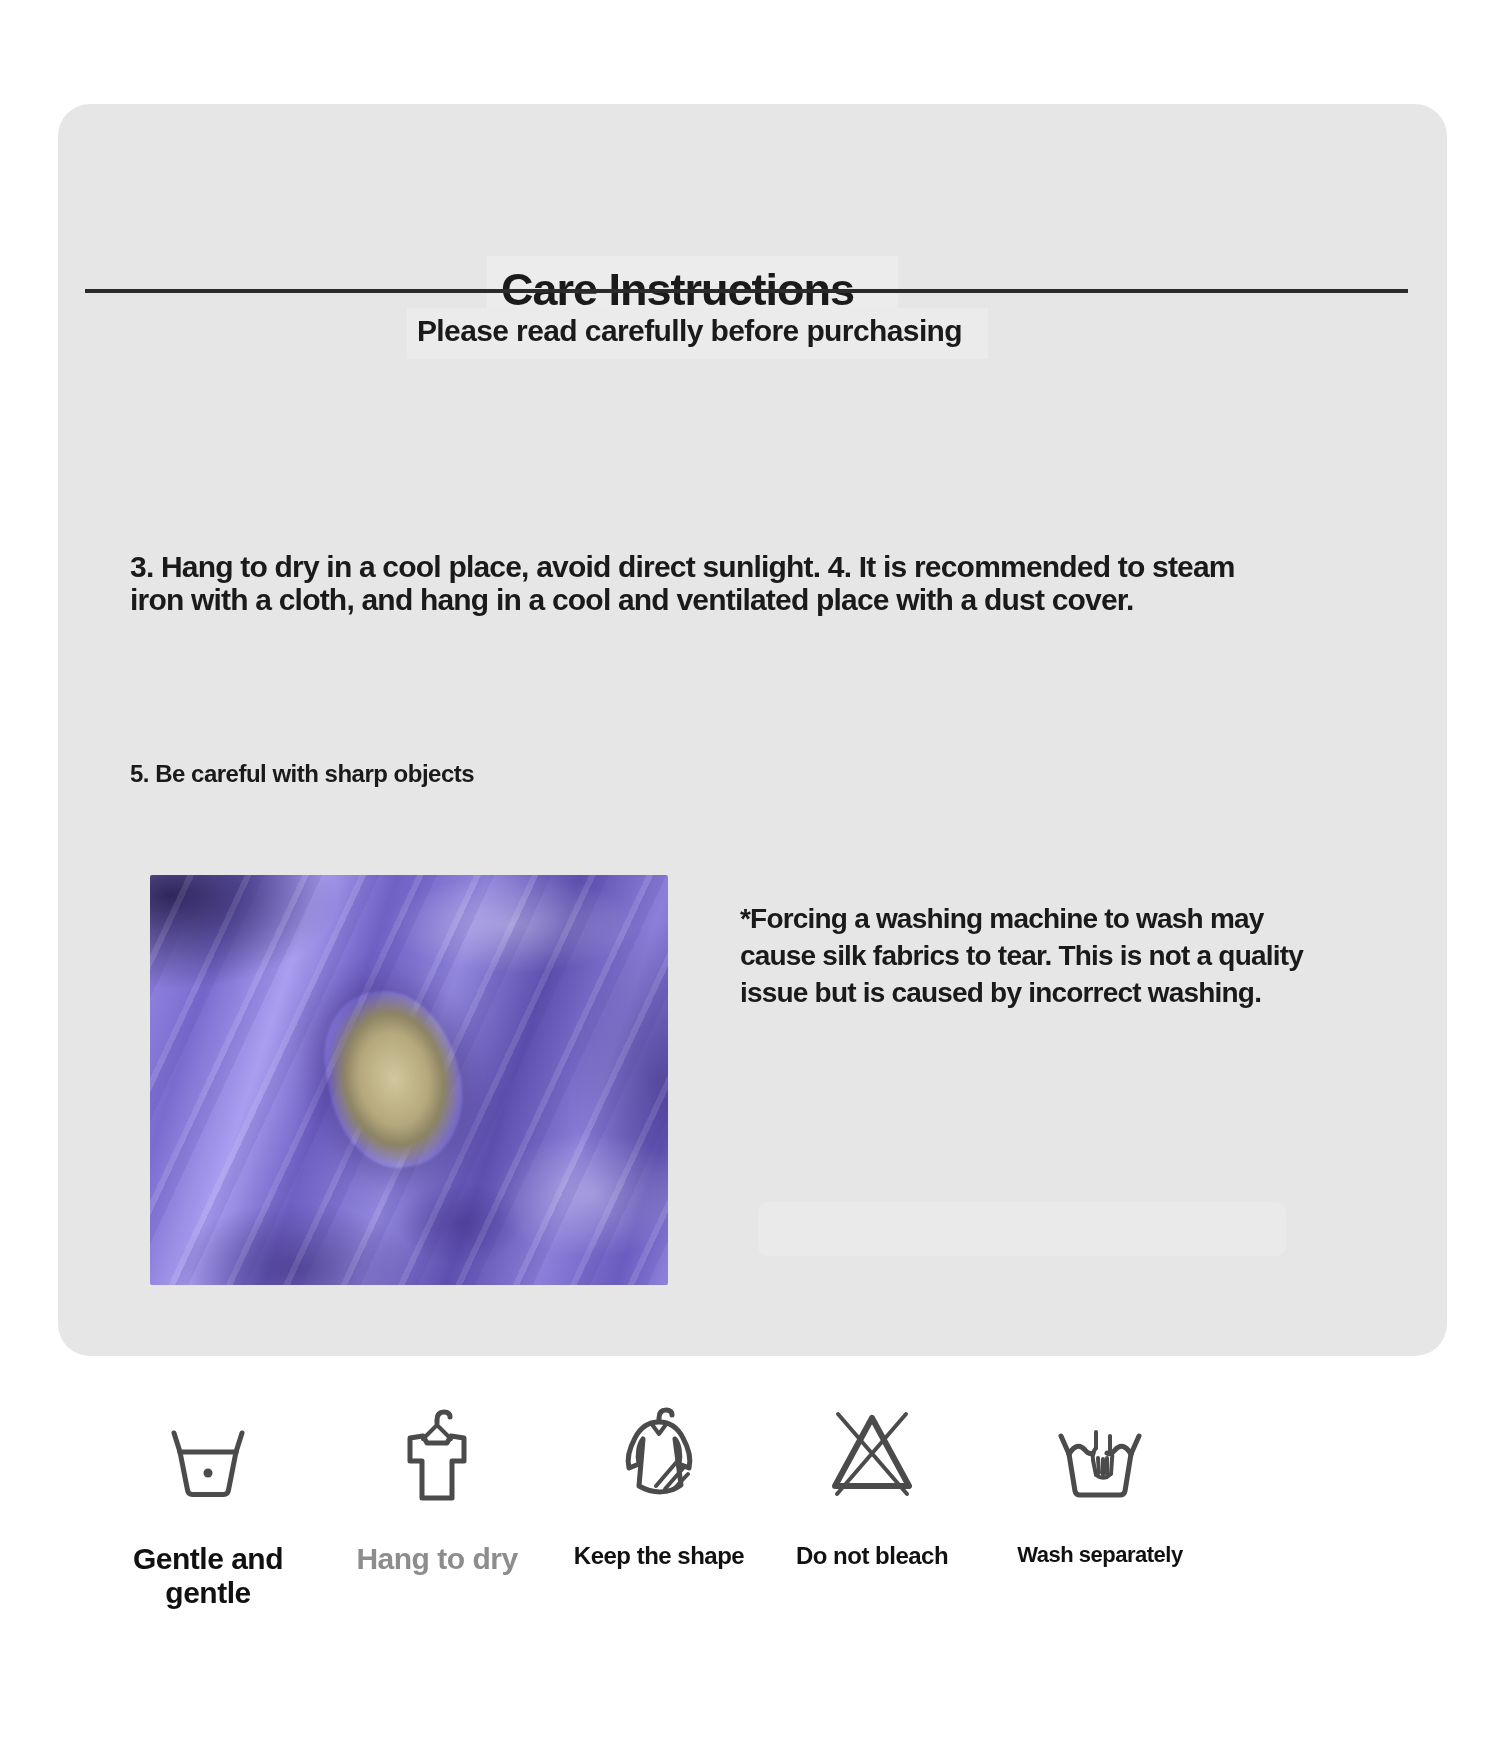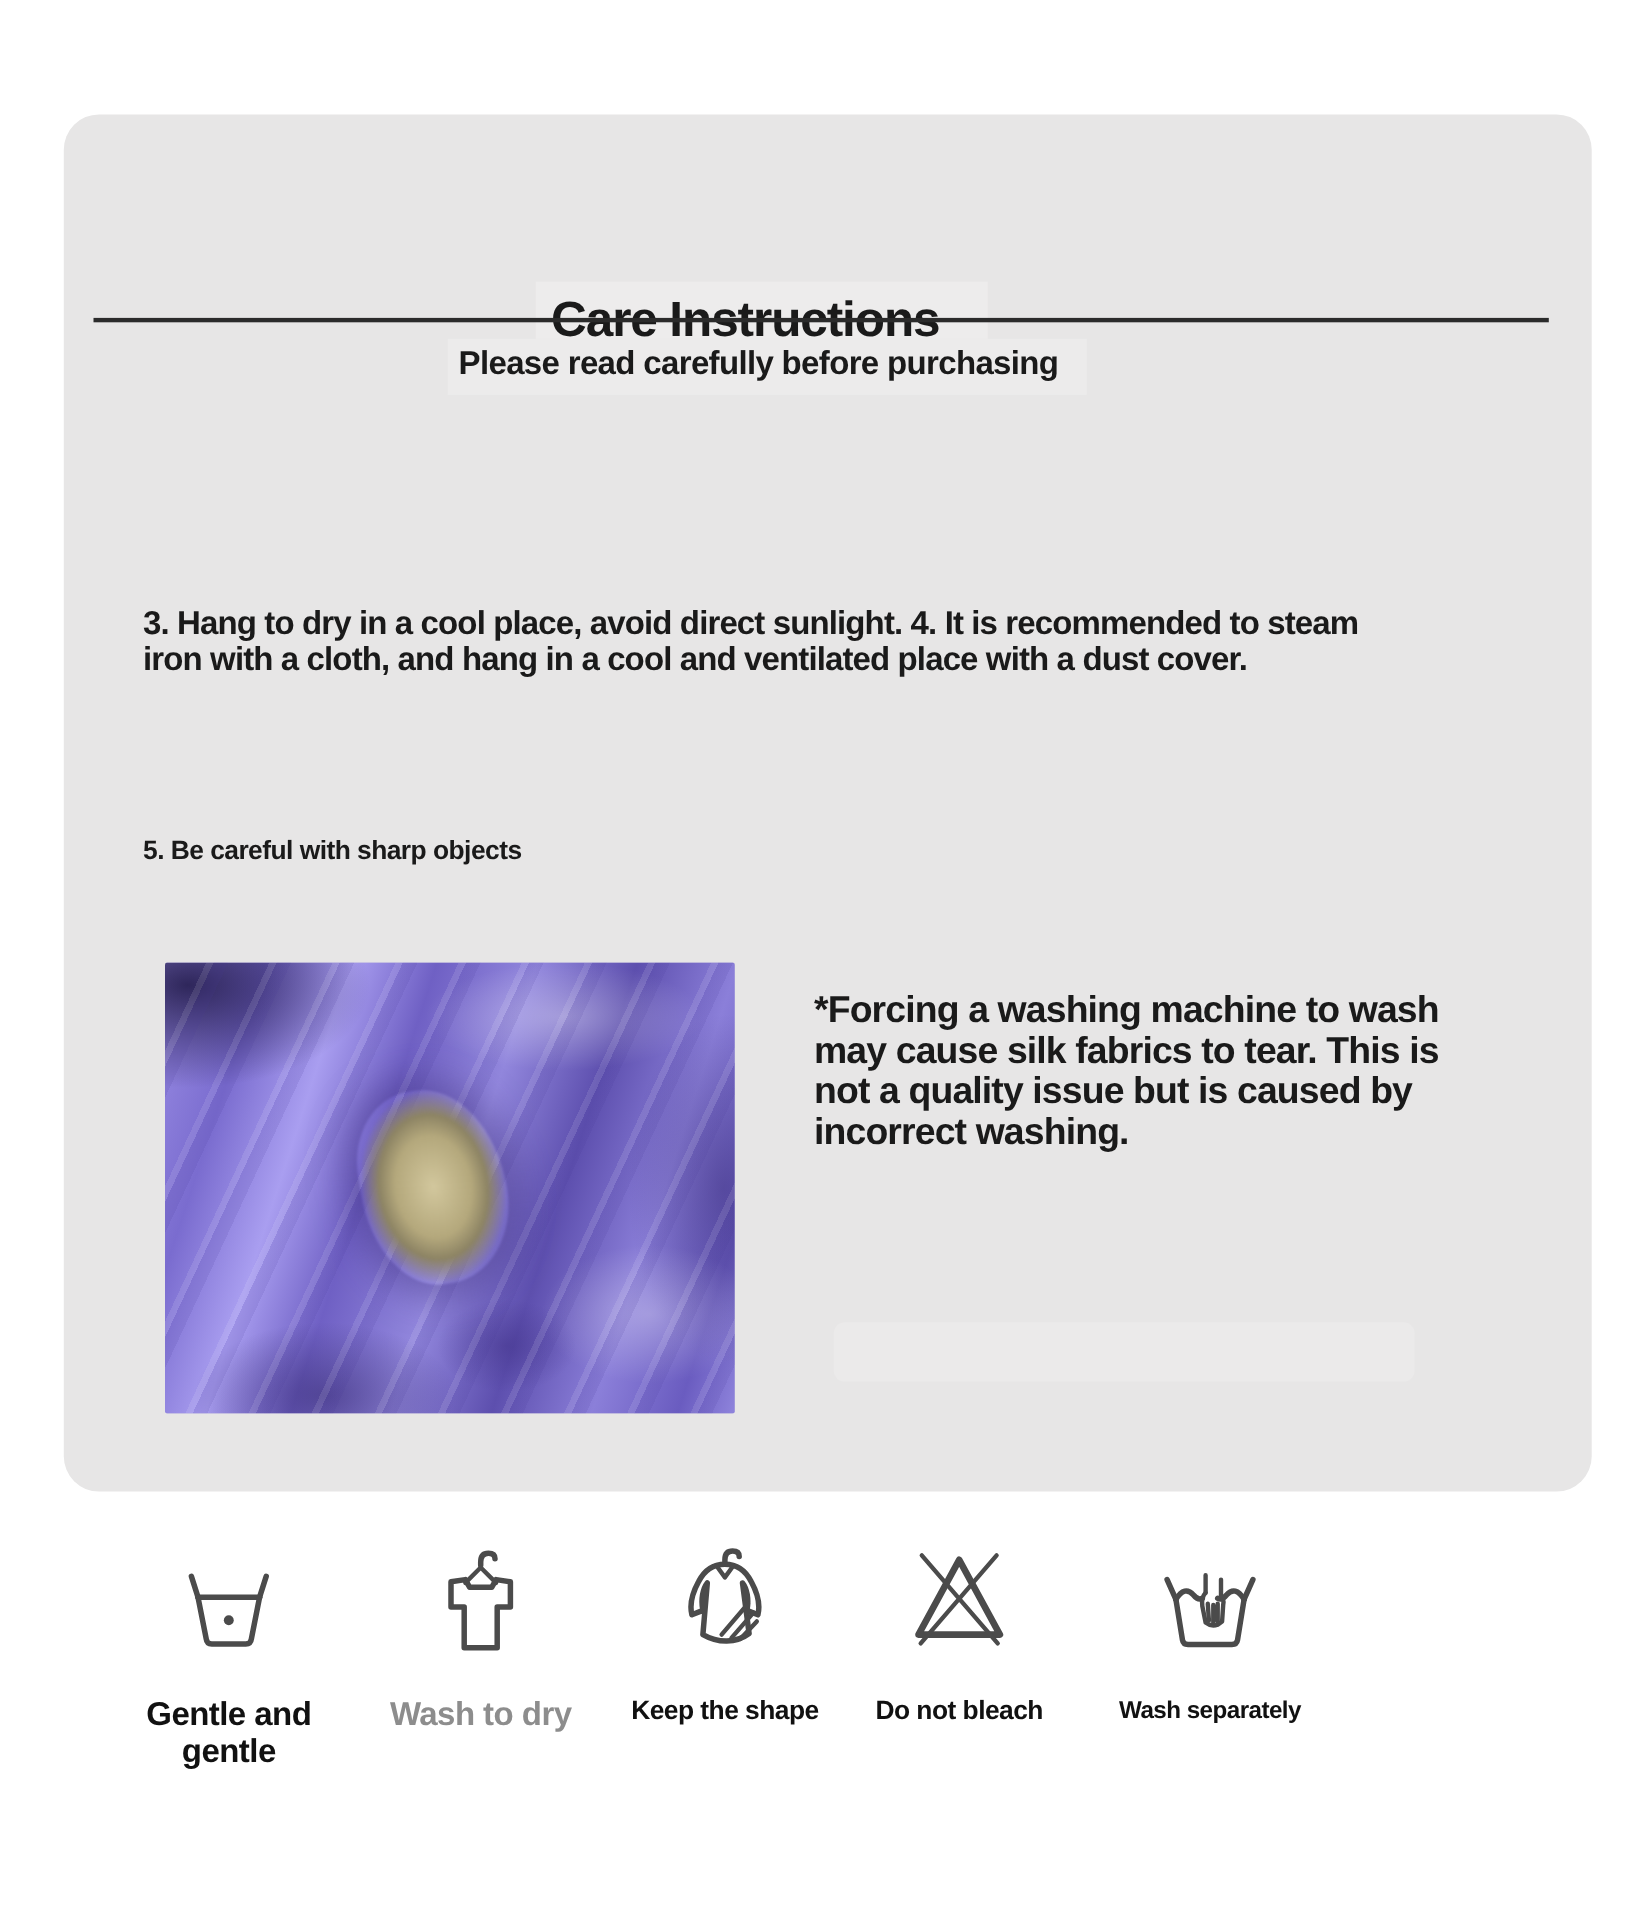--- a/index.html
+++ b/index.html
@@ -54,21 +54,21 @@
   .tear{
     position:absolute;left:178px;top:115px;width:132px;height:178px;
     transform:rotate(-9deg);
     background:radial-gradient(closest-side,#d2c79d 0%,#b4a87c 52%,#8d8464 74%,rgba(90,70,140,0) 100%);
     border-radius:45% 55% 50% 50% / 40% 60% 45% 55%;
     box-shadow:0 0 34px 12px rgba(55,40,115,0.40);
     filter:blur(1px);
   }
   .note-big{
     position:absolute;left:682px;top:796px;margin:0;width:600px;
-    font-size:34px;font-weight:bold;letter-spacing:-0.8px;line-height:37px;
+    font-size:28px;font-weight:bold;letter-spacing:-0.8px;line-height:37px;
   }
   .note-small{
     position:absolute;left:682px;top:978px;margin:0;width:565px;
     font-size:24px;font-weight:bold;letter-spacing:-0.6px;line-height:30px;
   }
   .faded-band{
     position:absolute;left:700px;top:1098px;width:528px;height:54px;
     background:#ebeaea;border-radius:10px;
   }
   .icons-row{position:absolute;left:0;top:1402px;width:1500px;height:230px;}
@@ -138,21 +138,21 @@
     </div>
 
     <div class="icon-col col-2">
       <div class="icon-box">
         <svg viewBox="0 0 104 96" width="104" height="96">
           <path class="icon-stroke" d="M52 17 V14 Q52 6 59 6 Q65 6 65 11"></path>
           <path class="icon-stroke-thin" d="M52 19 L38 33 M52 19 L66 33"></path>
           <path class="icon-stroke" d="M38 30 L25 32 V55 H37 V92 H67 V55 H79 V32 L66 30 L62 37 H42 L38 30 Z"></path>
         </svg>
       </div>
-      <div class="icon-label label-lg label-muted">Wash to dry</div>
+      <div class="icon-label label-lg label-muted">Hang to dry</div>
     </div>
 
     <div class="icon-col col-3">
       <div class="icon-box">
         <svg viewBox="0 0 94 96" width="94" height="96">
           <path class="icon-stroke" d="M47 15 V12 Q47 4 54 4 Q60 4 60 9"></path>
           <path class="icon-stroke" d="M47 16 C36 16 28 22 23 32 C17 43 15 54 17 62 L27 58 C25 48 27 38 31 33 L27 80 C41 88 57 88 69 79 L63 33 C67 38 69 48 67 58 L77 62 C79 54 77 43 71 32 C66 22 58 16 47 16 Z"></path>
           <path class="icon-stroke-thin" d="M39 17 L47 28 L55 17"></path>
           <path class="icon-stroke-thin" d="M44 80 L68 52 M53 83 L73 60 M61 84 L76 68"></path>
         </svg>

